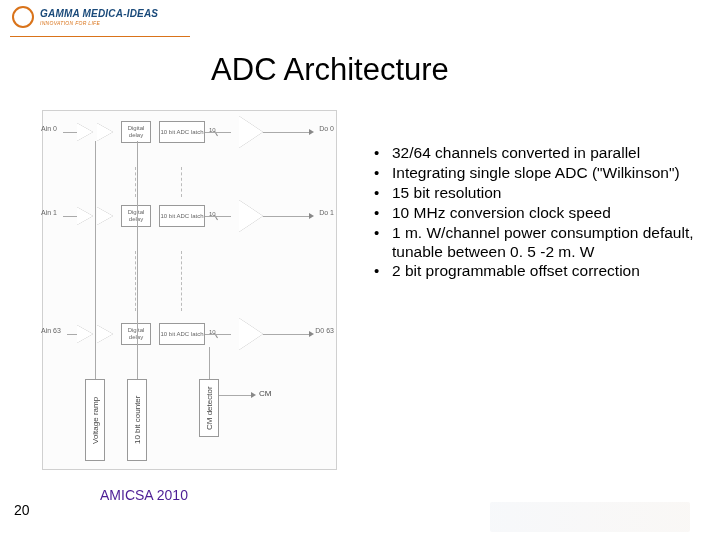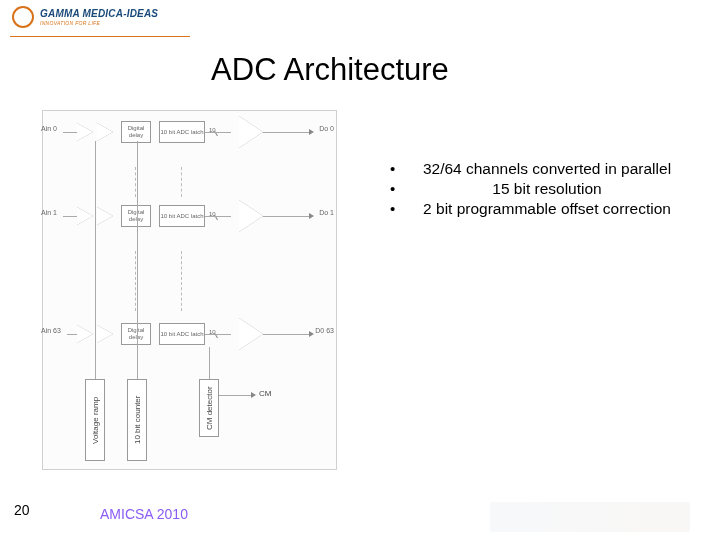--- a/index.html
+++ b/index.html
@@ -95,30 +95,30 @@
   .cm-out { position: absolute; font-size: 8px; color: #444; }
   .bullets {
     position: absolute;
     left: 370px;
     top: 144px;
     width: 332px;
     font-size: 15.5px;
     line-height: 1.22;
     color: #000;
   }
-  .bullets ul { margin: 16px; padding-left: 22px; list-style: none; text-align: center; }
+  .bullets ul { margin: 0; padding-left: 22px; list-style: none; }
   .bullets li { position: relative; margin-bottom: 1px; }
   .bullets li::before {
     content: "•"; position: absolute; left: -18px; top: 0; font-size: 15px;
   }
   .pagenum {
     position: absolute; left: 14px; bottom: 22px; font-size: 14px; color: #000;
   }
   .footer {
-    position: absolute; left: 100px; bottom: 18px; font-size: 14px; color: #8b5cf6;
+    position: absolute; left: 100px; bottom: 37px; font-size: 14px; color: #4c1d95;
   }
   .footimg {
     position: absolute; right: 30px; bottom: 8px; width: 200px; height: 30px;
     background: linear-gradient(90deg, rgba(200,210,225,0.3), rgba(200,180,160,0.2));
     opacity: 0.5; border-radius: 2px;
   }
 </style>
 </head>
 <body>
 
@@ -194,20 +194,23 @@
   <span class="cm-out" style="left:216px;top:278px">CM</span>
 
   <div class="vline" style="left:52px;top:30px;height:238px"></div>
   <div class="vline" style="left:94px;top:30px;height:238px"></div>
   <div class="vline" style="left:166px;top:236px;height:32px"></div>
 </div>
 
 <div class="bullets">
   <ul>
     <li>32/64 channels converted in parallel</li>
+    <li>Integrating single slope ADC ("Wilkinson")</li>
     <li>15 bit resolution</li>
+    <li>10 MHz conversion clock speed</li>
+    <li>1 m. W/channel power consumption default, tunable between 0. 5 -2 m. W</li>
     <li>2 bit programmable offset correction</li>
   </ul>
 </div>
 
 <div class="pagenum">20</div>
 <div class="footer">AMICSA 2010</div>
 <div class="footimg"></div>
 
 </body></html>

